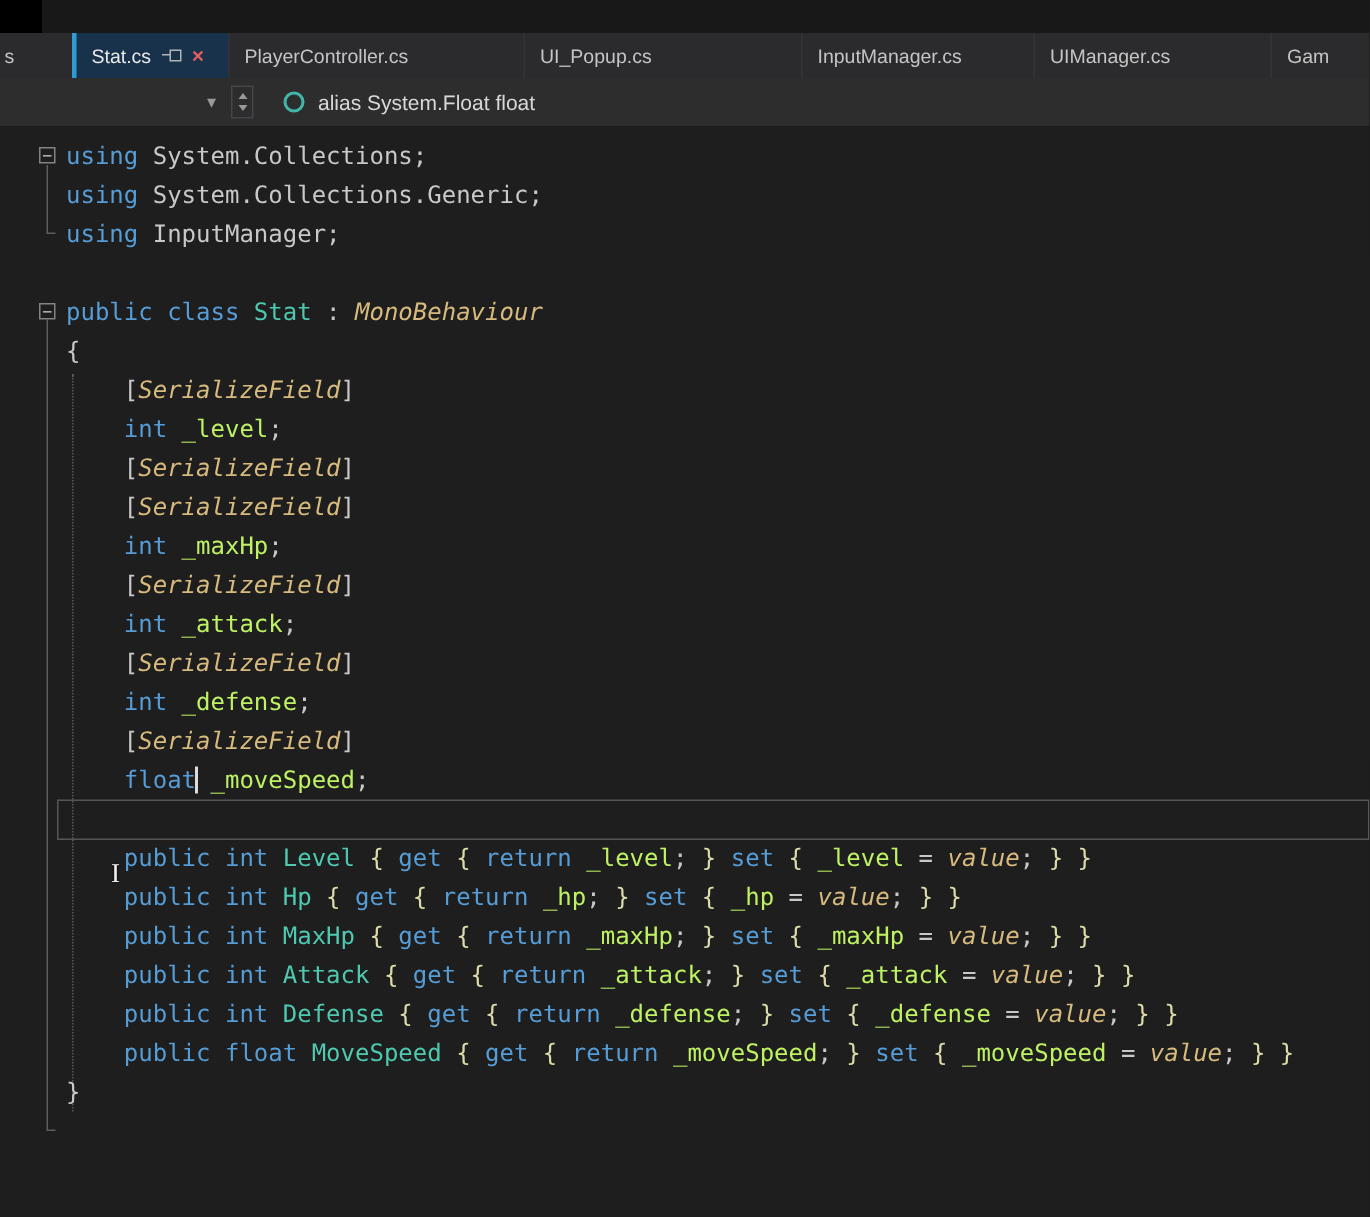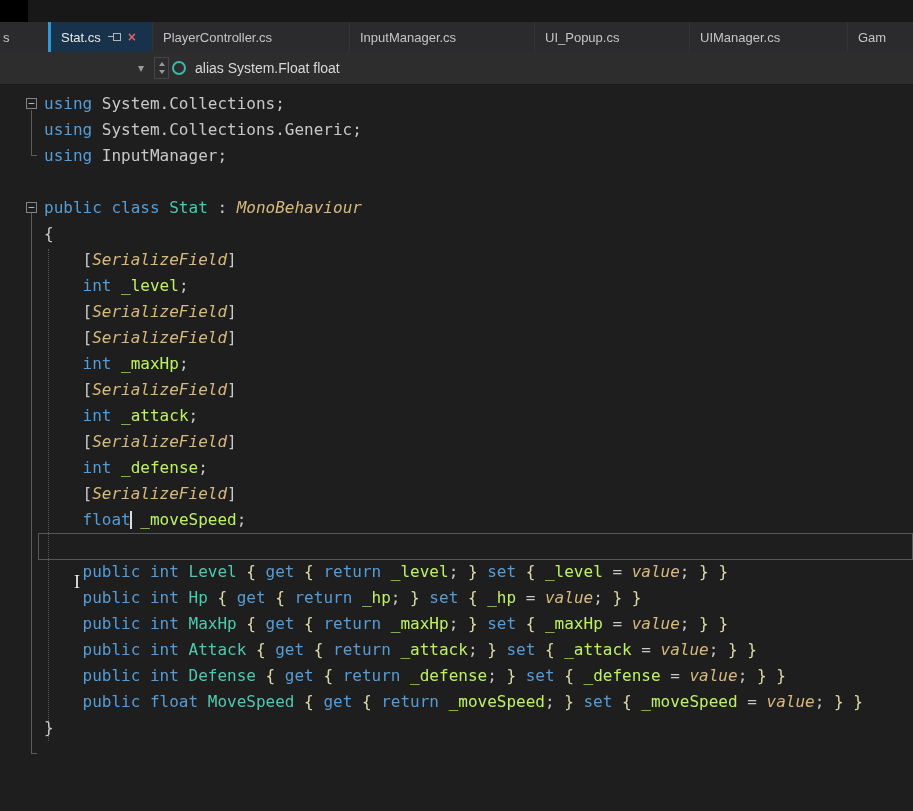--- a/index.html
+++ b/index.html
@@ -36,21 +36,21 @@
           font-family:"Liberation Sans",sans-serif;box-sizing:border-box}
   .combo{width:150px;height:100%;display:flex;align-items:center;justify-content:flex-end;
          padding-right:6px;color:#9a9a9a;font-size:12px;box-sizing:border-box}
   .spinner{width:15px;height:22px;border:1px solid #45454b;margin-left:4px;
            display:flex;flex-direction:column;align-items:center;justify-content:center;gap:4px;
            box-sizing:border-box}
   .tri-up{width:0;height:0;border-left:3px solid transparent;border-right:3px solid transparent;
           border-bottom:4px solid #9a9a9a}
   .tri-down{width:0;height:0;border-left:3px solid transparent;border-right:3px solid transparent;
             border-top:4px solid #9a9a9a}
-  .alias{display:flex;align-items:center;gap:9px;margin-left:3px;color:#d8d8d8;font-size:14px}
+  .alias{display:flex;align-items:center;gap:9px;margin-left:20px;color:#d8d8d8;font-size:14px}
   .kw-icon{width:10px;height:10px;border:2px solid #3fb6a8;border-radius:50%;box-sizing:content-box}
 
   
   #editor{position:absolute;top:85px;left:0;right:0;bottom:0;background:#1e1e1e;
           padding-top:6px;font-size:16px;line-height:26px;color:#c8c8c8}
   .line{height:26px;padding-left:44px;white-space:pre;position:relative}
   .fold{position:absolute;left:26px;top:7px;width:11px;height:11px;border:1px solid #838383;
         background:#1e1e1e;color:#c0c0c0;font-size:11px;line-height:9px;text-align:center;
         box-sizing:border-box;font-family:"DejaVu Sans Mono",monospace}
   .tok-k{color:#569CD6}
@@ -90,24 +90,24 @@
   <div class="tab active">
     <span class="tab-label">Stat.cs</span>
     <span class="pin"></span>
     <span class="close">×</span>
   </div>
   <div id="tabs-rest">
       <div class="tab">
         <span>PlayerController.cs</span>
       </div>
       <div class="tab">
-        <span>InputManager.cs</span>
+        <span>UI_Popup.cs</span>
       </div>
       <div class="tab">
-        <span>UI_Popup.cs</span>
+        <span>InputManager.cs</span>
       </div>
       <div class="tab">
         <span>UIManager.cs</span>
       </div>
       <div class="tab">
         <span>Gam</span>
       </div>
     </div>
 </div>
 

